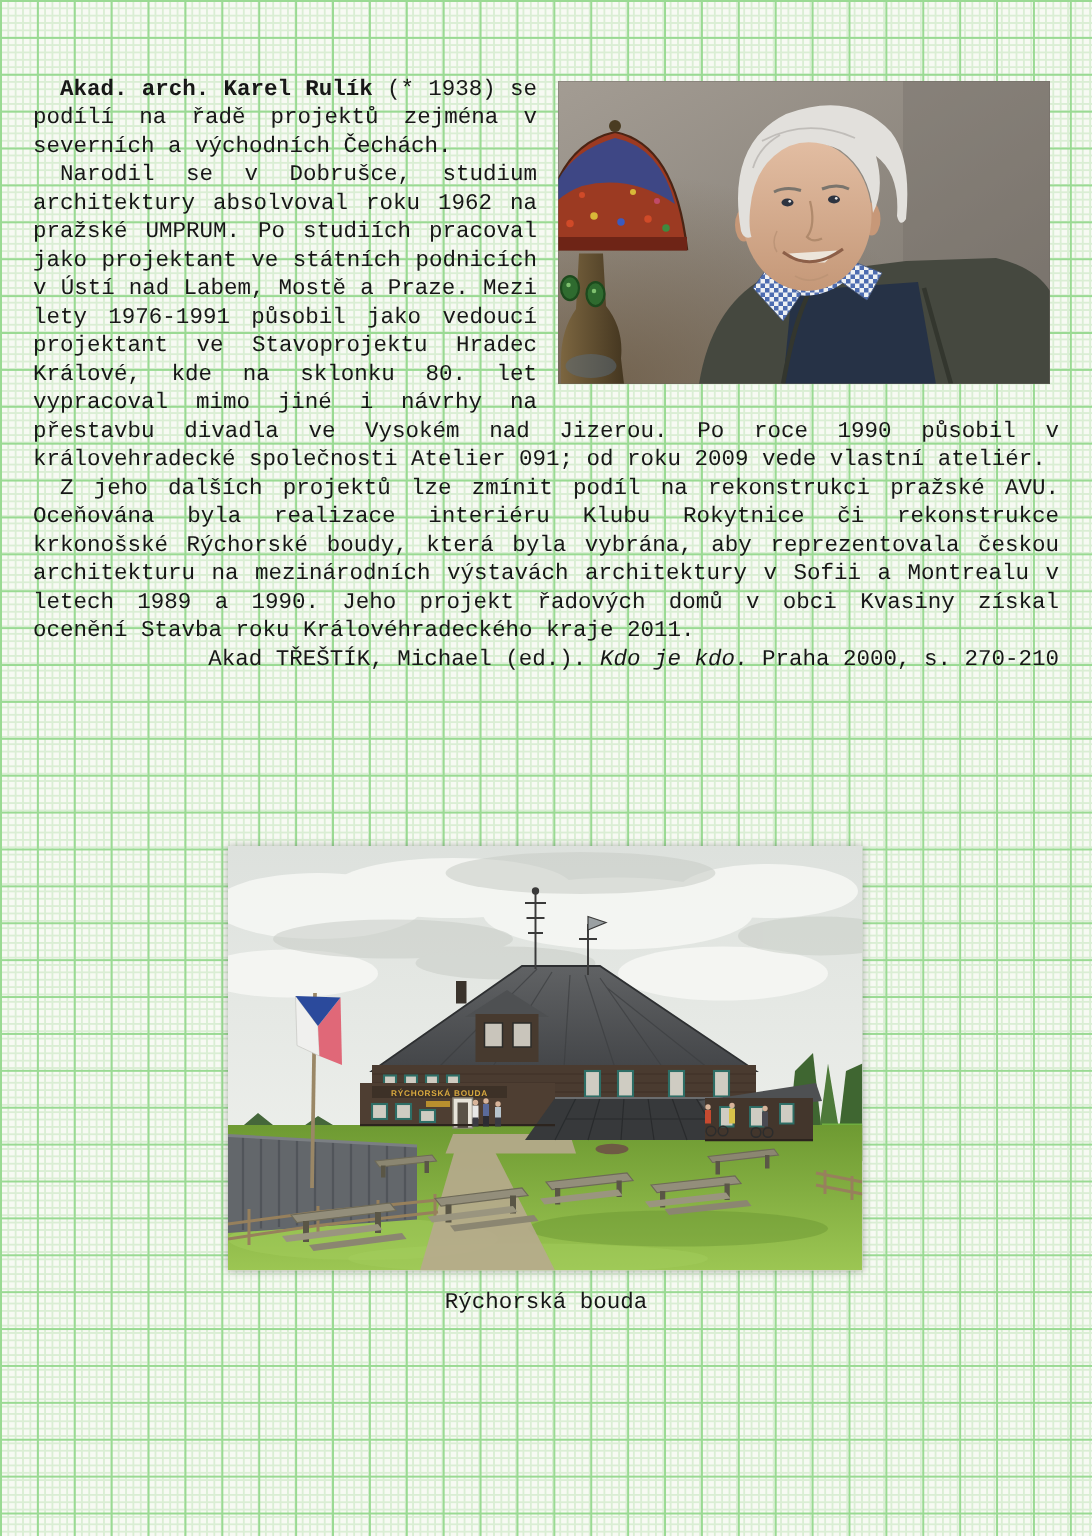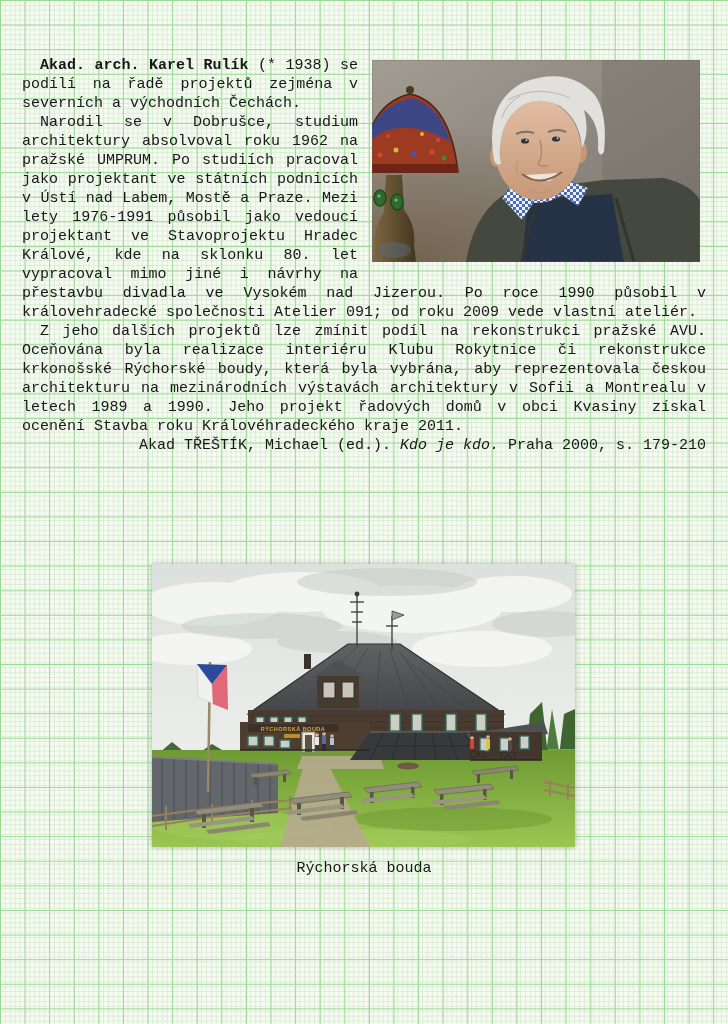--- a/index.html
+++ b/index.html
@@ -9,21 +9,21 @@
     background-image:
       linear-gradient(to right,#9ada93 1px,transparent 1px),
       linear-gradient(to bottom,#9ada93 1px,transparent 1px),
       linear-gradient(to right,#daeed4 1px,transparent 1px),
       linear-gradient(to bottom,#daeed4 1px,transparent 1px);
     background-size:24.6px 24.6px,24.6px 24.6px,4.92px 4.92px,4.92px 4.92px;
     font-family:"Liberation Mono","DejaVu Sans Mono",monospace;
     color:#171717;
   }
   .article{
-    position:absolute;left:22px;top:56px;width:684px;
+    position:absolute;left:22px;top:50px;width:684px;
     font-size:15px;line-height:19px;text-align:justify;
   }
   .article p{margin:0;text-indent:2ch;}
   .portrait-fig{
     float:right;width:328px;height:202px;margin:4px 6px 12px 14px;
     overflow:hidden;background:#857f78;border:0;
   }
   .portrait-fig svg,.building-fig svg{display:block;width:100%;height:100%;}
   .citation{
     margin-top:19px;text-align:right;text-indent:0;
@@ -120,21 +120,21 @@
         <circle cx="38" cy="30" r="4" fill="#4a3c22"></circle>
       </g>
       <rect width="328" height="202" fill="none" stroke="#6e6a63" stroke-width="1" opacity="0.5"></rect>
     </svg>
   </figure>
 
   <p><strong>Akad. arch. Karel Rulík</strong><span> (* 1938) se podílí na řadě projektů zejména v severních a východních Čechách.</span></p>
   <p>Narodil se v Dobrušce, studium architektury absolvoval roku 1962 na pražské UMPRUM. Po studiích pracoval jako projektant ve státních podnicích v Ústí nad Labem, Mostě a Praze. Mezi lety 1976-1991 působil jako vedoucí projektant ve Stavoprojektu Hradec Králové, kde na sklonku 80. let vypracoval mimo jiné i návrhy na přestavbu divadla ve Vysokém nad Jizerou. Po roce 1990 působil v královehradecké společnosti Atelier 091; od roku 2009 vede vlastní ateliér.</p>
   <p>Z jeho dalších projektů lze zmínit podíl na rekonstrukci pražské AVU. Oceňována byla realizace interiéru Klubu Rokytnice či rekonstrukce krkonošské Rýchorské boudy, která byla vybrána, aby reprezentovala českou architekturu na mezinárodních výstavách architektury v Sofii a Montrealu v letech 1989 a 1990. Jeho projekt řadových domů v obci Kvasiny získal ocenění Stavba roku Královéhradeckého kraje 2011.</p>
 
-  <p class="citation"><span>Akad TŘEŠTÍK, Michael (ed.). </span><span class="it">Kdo je kdo.</span><span> Praha 2000, s. 179-210</span></p>
+  <p class="citation"><span>Akad TŘEŠTÍK, Michael (ed.). </span><span class="it">Kdo je kdo.</span><span> Praha 2000, s. 270-210</span></p>
 </div>
 
 <figure class="building-fig">
   <svg viewBox="0 0 423 283" preserveAspectRatio="none">
     <defs>
       <linearGradient id="bp-sky" x1="0" y1="0" x2="0" y2="1">
         <stop offset="0" stop-color="#dde1dd"></stop>
           <stop offset="1" stop-color="#eef0ec"></stop>
       </linearGradient>
       <linearGradient id="bp-grass" x1="0" y1="0" x2="0" y2="1">

